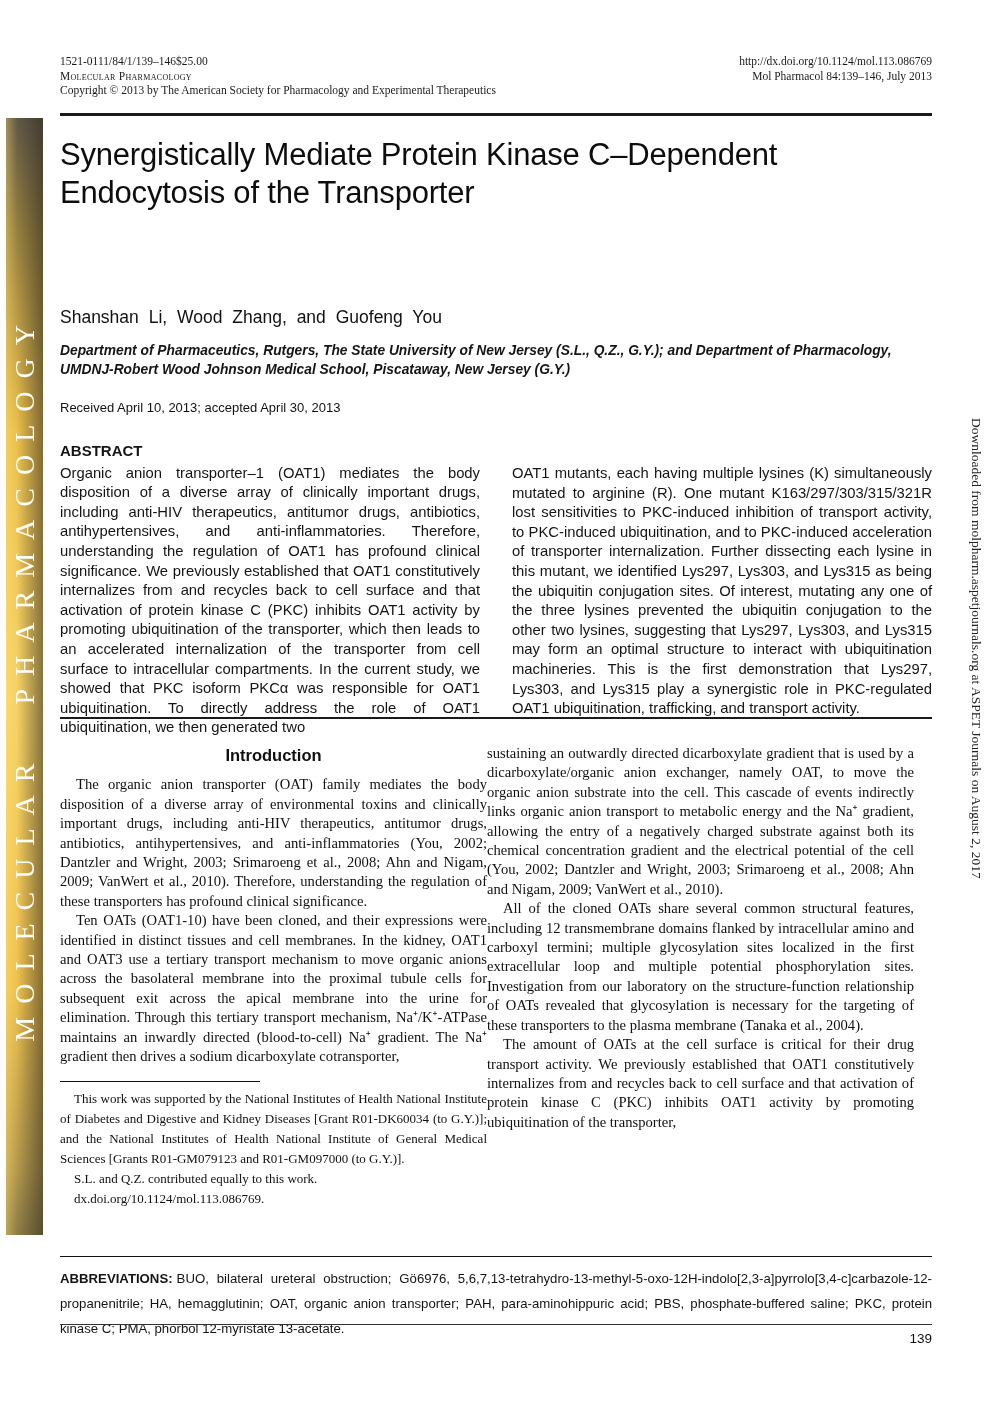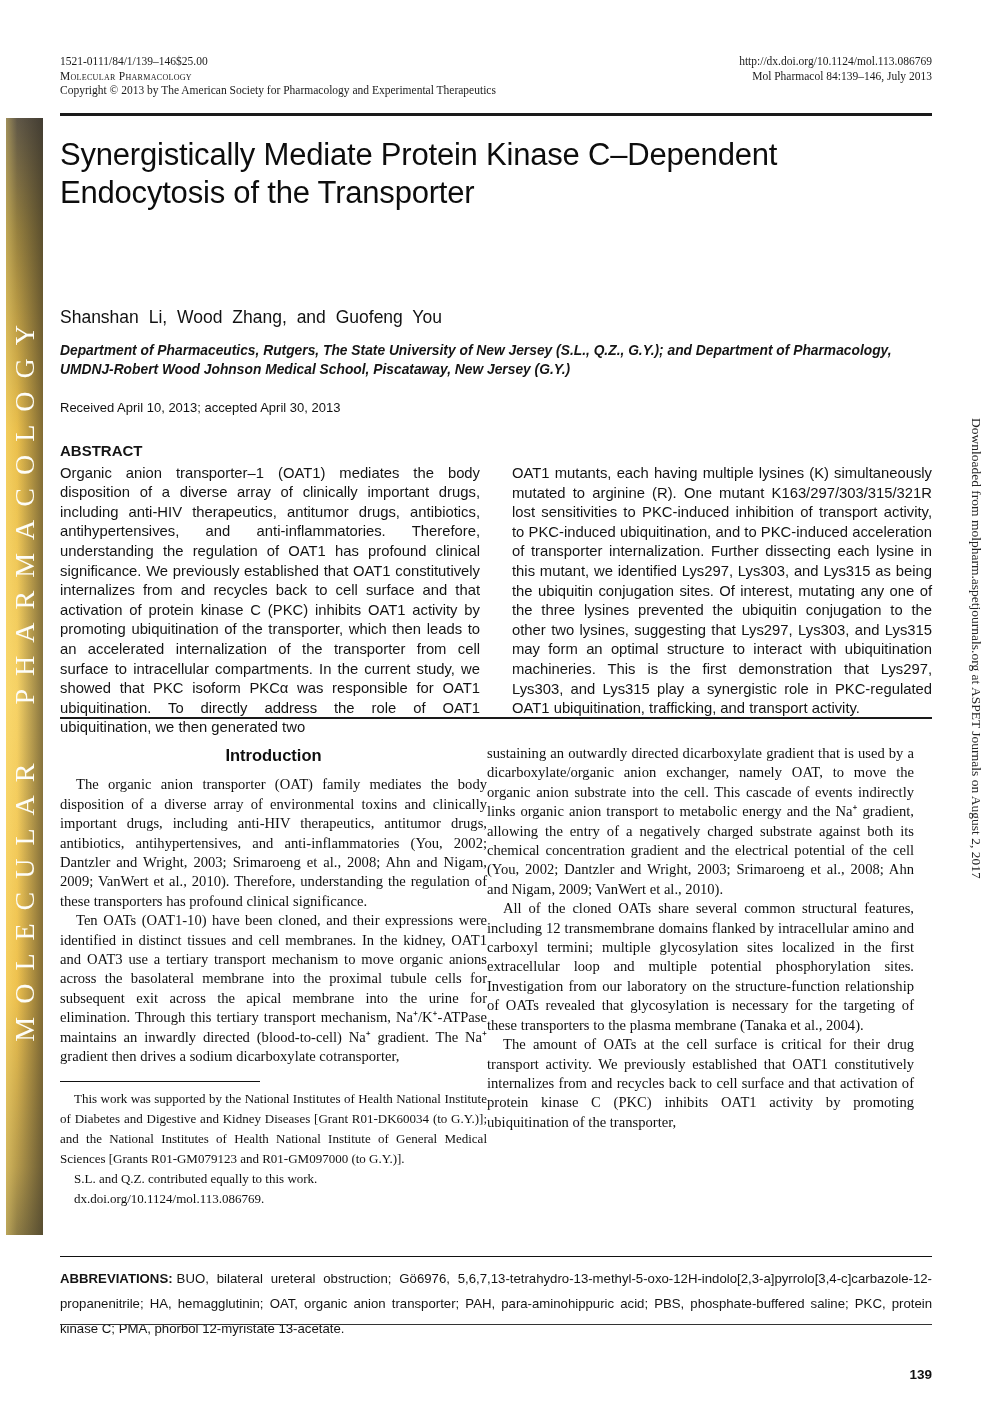--- a/index.html
+++ b/index.html
@@ -57,21 +57,21 @@
   
   .footnote{margin-top:14px;font-size:13px;line-height:20px;text-align:justify;}
   .footnote-rule{width:200px;height:1.5px;background:#111;margin-bottom:7px;}
   .footnote p{margin:0;text-indent:14px;}
 
   
   .abbrev{top:1256px;border-top:1.5px solid #111;padding-top:9px;font-family:"Liberation Sans",sans-serif;font-size:13.2px;line-height:25px;text-align:justify;color:#141414;}
   .abbrev .lbl{font-weight:bold;margin-right:4px;}
 
   .rule-bottom{position:absolute;left:60px;width:872px;height:1px;background:#333;top:1324px;}
-  .page-number{position:absolute;left:60px;width:872px;top:1331px;text-align:right;font-family:"Liberation Sans",sans-serif;font-weight:bold;font-size:13.5px;margin-top:36px;}
+  .page-number{position:absolute;left:60px;width:872px;top:1331px;text-align:right;font-family:"Liberation Sans",sans-serif;font-weight:normal;font-size:13.5px;}
 </style>
 </head>
 <body>
 
 <div class="page-header">
   <div class="hdr-left">
     <div>1521-0111/84/1/139–146$25.00</div>
     <div class="smallcaps">Molecular Pharmacology</div>
     <div>Copyright © 2013 by The American Society for Pharmacology and Experimental Therapeutics</div>
   </div>

